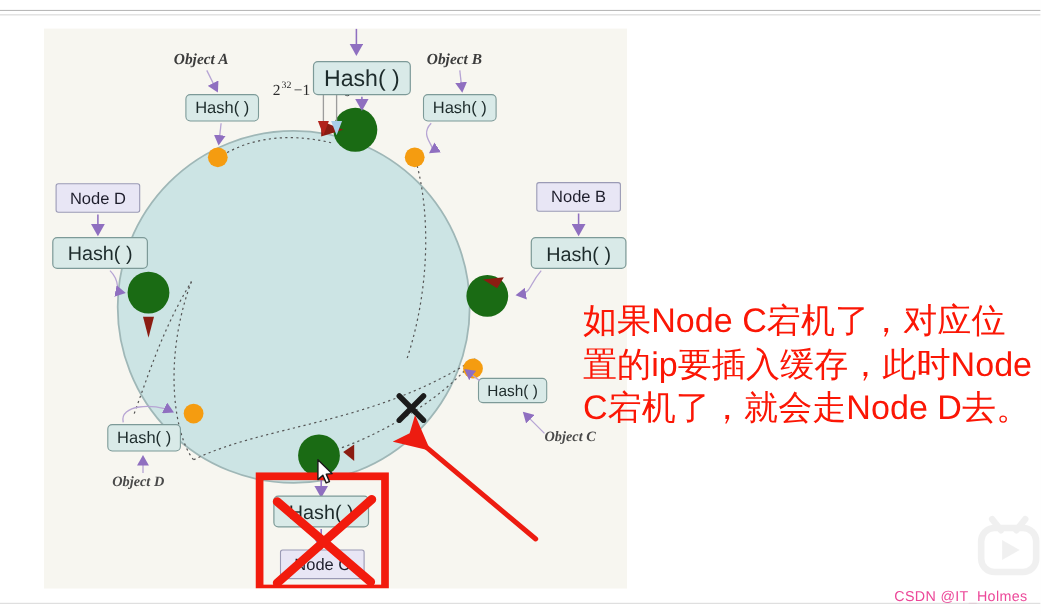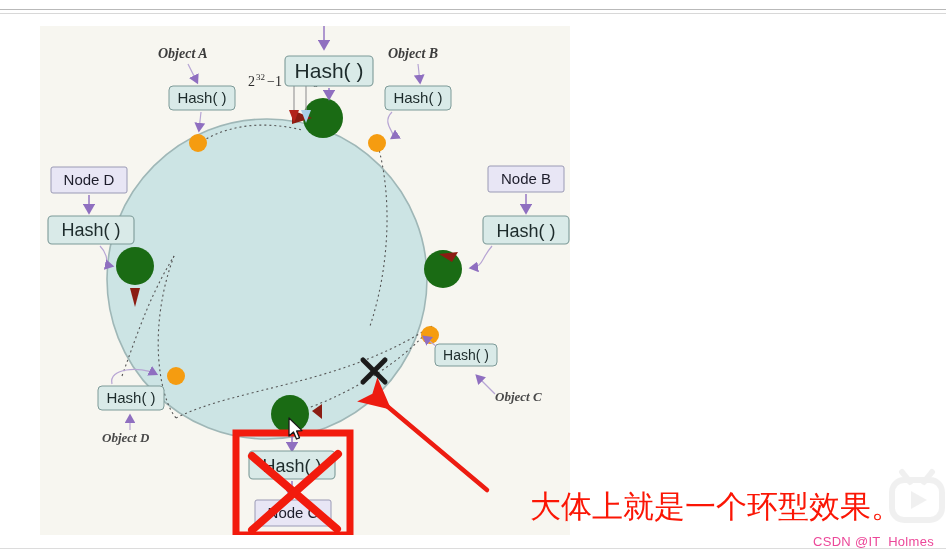--- a/index.html
+++ b/index.html
@@ -247,22 +247,22 @@
         <line x1="323" y1="334" x2="345" y2="356"></line>
         <line x1="345" y1="334" x2="323" y2="356"></line>
       </g>
 
       <g>
         <line x1="447" y1="464" x2="341" y2="375" stroke="#ed1c11" stroke-width="4.5" stroke-linecap="round" marker-end="url(#redArrowHead)"></line>
       </g>
     </svg>
   </div>
 
-
-  <div id="annotation-2">大体上就是一个环型效果。</div>
+  <div id="annotation">如果Node C宕机了，对应位置的ip要插入缓存，此时Node C宕机了，就会走Node D去。</div>
+
 
   <div id="bili-watermark">
     <svg width="58" height="62" viewBox="0 0 58 62" xmlns="http://www.w3.org/2000/svg">
       <path d="M14,10 L22,20 M44,10 L36,20" stroke="#8e8e8e" stroke-width="6" stroke-linecap="round" fill="none"></path>
       <rect x="4" y="18" width="50" height="40" rx="12" fill="none" stroke="#8e8e8e" stroke-width="6"></rect>
       <path d="M23,29 L39,38 L23,47 Z" fill="#8e8e8e"></path>
     </svg>
   </div>
 
   <div id="csdn-watermark">CSDN @IT_Holmes</div>

